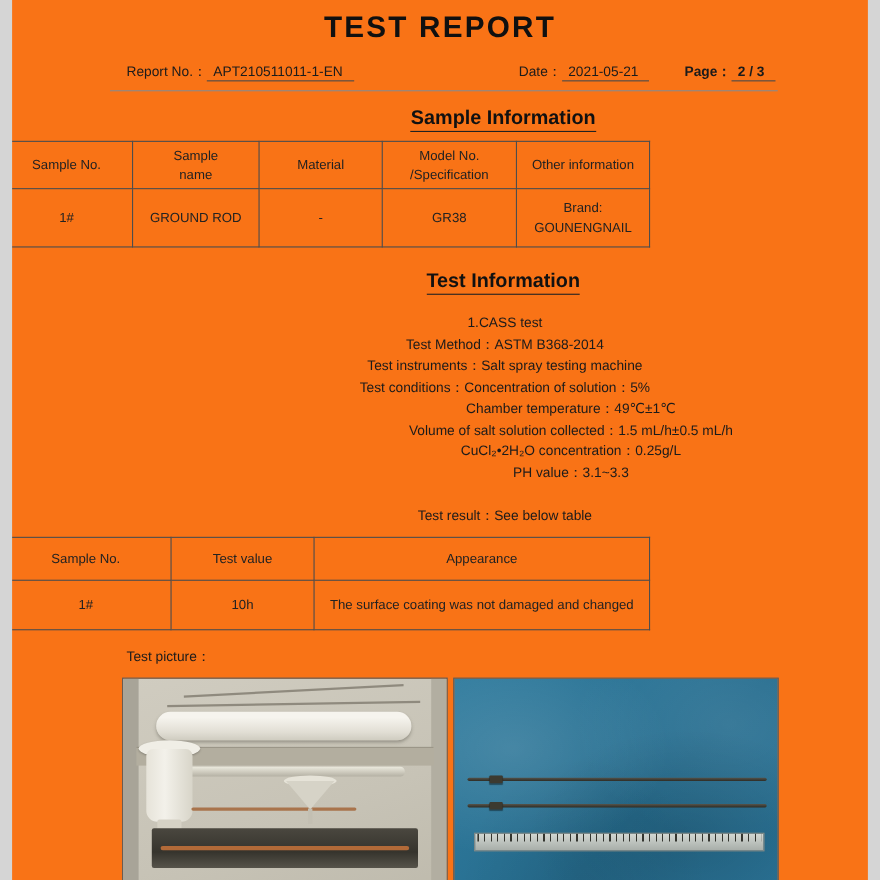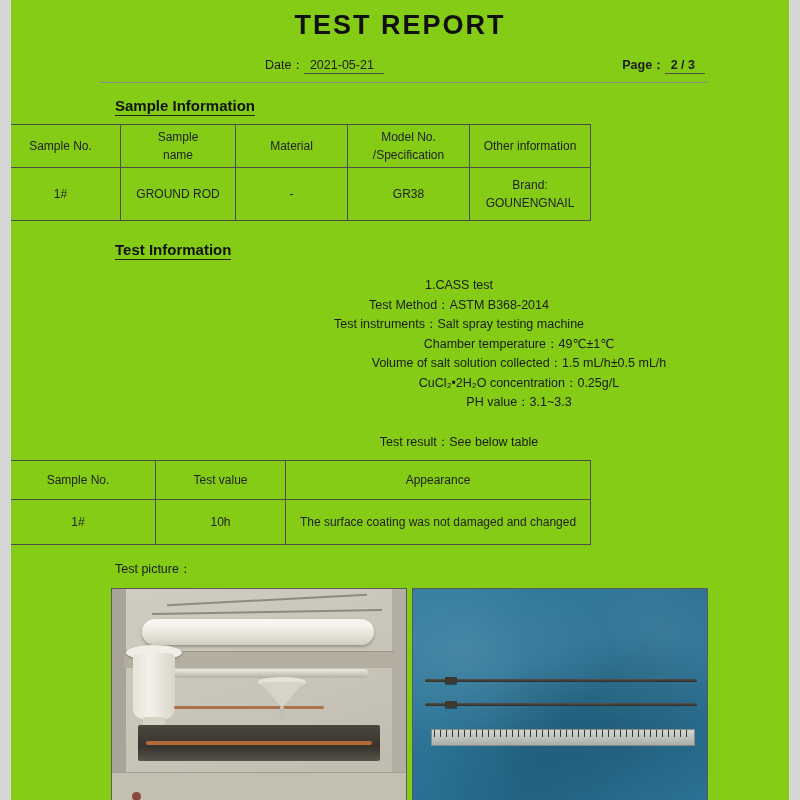--- a/index.html
+++ b/index.html
@@ -1,17 +1,17 @@
 <!DOCTYPE html>
 <html><head>
 <meta charset="utf-8">
 <style>
   html,body{margin:0;padding:0;background:#ffffff;}
   .page{
-    position:relative;width:800px;height:800px;background:#84cc16;overflow:hidden;
+    position:relative;width:800px;height:800px;background:#f97316;overflow:hidden;
     font-family:"Liberation Sans","DejaVu Sans",sans-serif;color:#1b1b1b;
   }
   .side-strip{position:absolute;top:0;bottom:0;width:11px;background:#d5d5d5;}
   .side-strip.left{left:0;}
   .side-strip.right{right:0;}
 
   .title{
     margin:0;padding-top:10px;text-align:center;
     font-size:27px;font-weight:bold;letter-spacing:2px;color:#101010;
   }
@@ -21,21 +21,21 @@
     font-size:12.5px;
   }
   .report-header .hitem{white-space:nowrap;}
   .report-header .hitem.h-date{margin-left:150px;}
   .report-header .hitem.h-page{margin-left:auto;font-weight:bold;}
   .hvalue{border-bottom:1px solid #4a4a4a;padding:0 10px 1px 6px;}
 
   .hr-line{margin:8px 0 0 100px;width:607px;border-top:1px solid #8a8a8a;height:0;}
 
   .section-heading{
-    margin:14px 0 8px 115px;font-size:15px;font-weight:bold;color:#111;
+    margin:14px 0 8px 115px;font-size:18px;font-weight:bold;color:#111;text-align:center;
   }
   .section-heading .ul{display:inline-block;border-bottom:1.5px solid #222;padding-bottom:1px;}
 
   table.rpt{
     border-collapse:collapse;table-layout:fixed;width:590px;
     font-size:12px;color:#222;
   }
   table.rpt th,table.rpt td{
     border:1px solid #4d4d4d;text-align:center;vertical-align:middle;
     font-weight:normal;white-space:pre-line;padding:2px 4px;line-height:1.5;
@@ -114,20 +114,23 @@
 <body>
 
 <div class="page">
 
   <div class="side-strip left"></div>
   <div class="side-strip right"></div>
 
   <h1 class="title">TEST REPORT</h1>
 
   <div class="report-header">
+    <div class="hitem">
+      <span class="hlabel">Report No.：</span><span class="hvalue">APT210511011-1-EN</span>
+    </div>
     <div class="hitem h-date">
       <span class="hlabel">Date：</span><span class="hvalue">2021-05-21</span>
     </div>
     <div class="hitem h-page">
       <span class="hlabel">Page：</span><span class="hvalue">2 / 3</span>
     </div>
   </div>
 
   <div class="hr-line"></div>
 
@@ -165,20 +168,21 @@
     </table>
 
   <div class="section-heading" style="margin-top:20px;">
     <span class="ul">Test Information</span>
   </div>
 
   <div class="ti-block">
     <div class="ti-line">1.CASS test</div>
     <div class="ti-line">Test Method：ASTM B368-2014</div>
     <div class="ti-line">Test instruments：Salt spray testing machine</div>
+    <div class="ti-line">Test conditions：Concentration of solution：5%</div>
     <div class="ti-line indent1">Chamber temperature：49℃±1℃</div>
     <div class="ti-line indent1">Volume of salt solution collected：1.5 mL/h±0.5 mL/h</div>
     <div class="ti-line indent1">CuCl₂•2H₂O concentration：0.25g/L</div>
     <div class="ti-line indent1">PH value：3.1~3.3</div>
     <div class="ti-line mt6">Test result：See below table</div>
   </div>
 
   <table class="rpt result-table" style="margin-top:8px;">
     <colgroup>
         <col style="width:155px">

